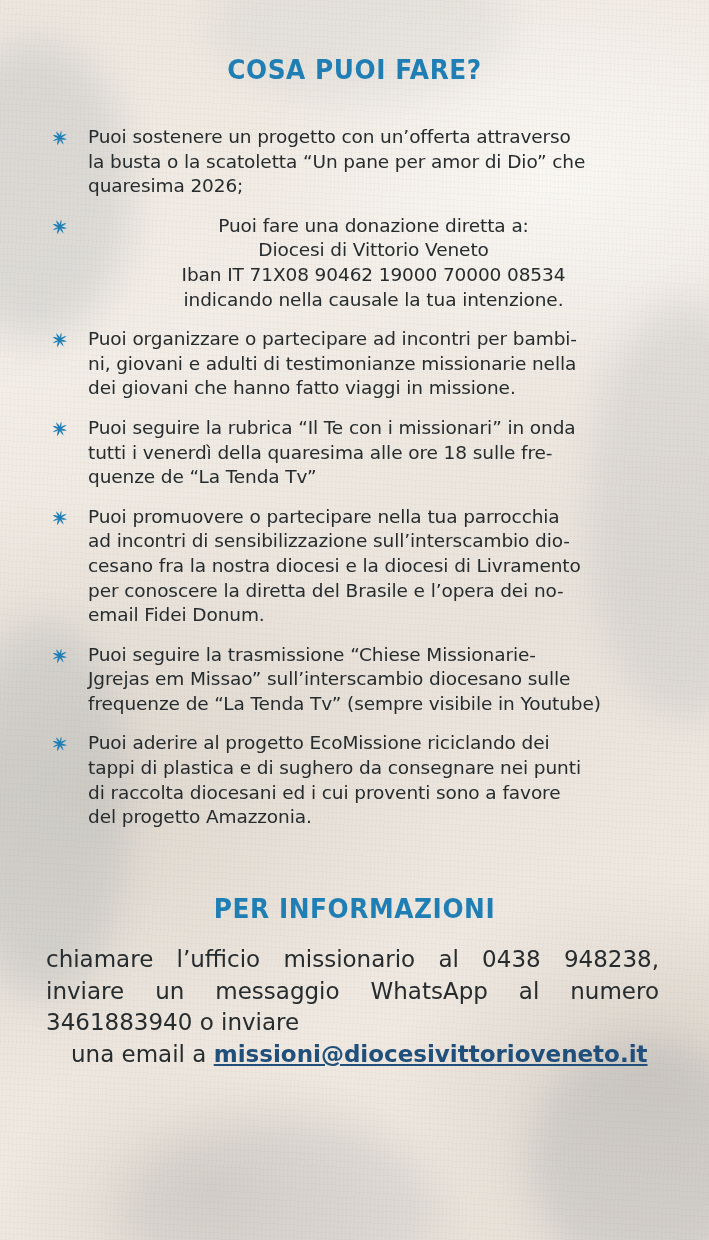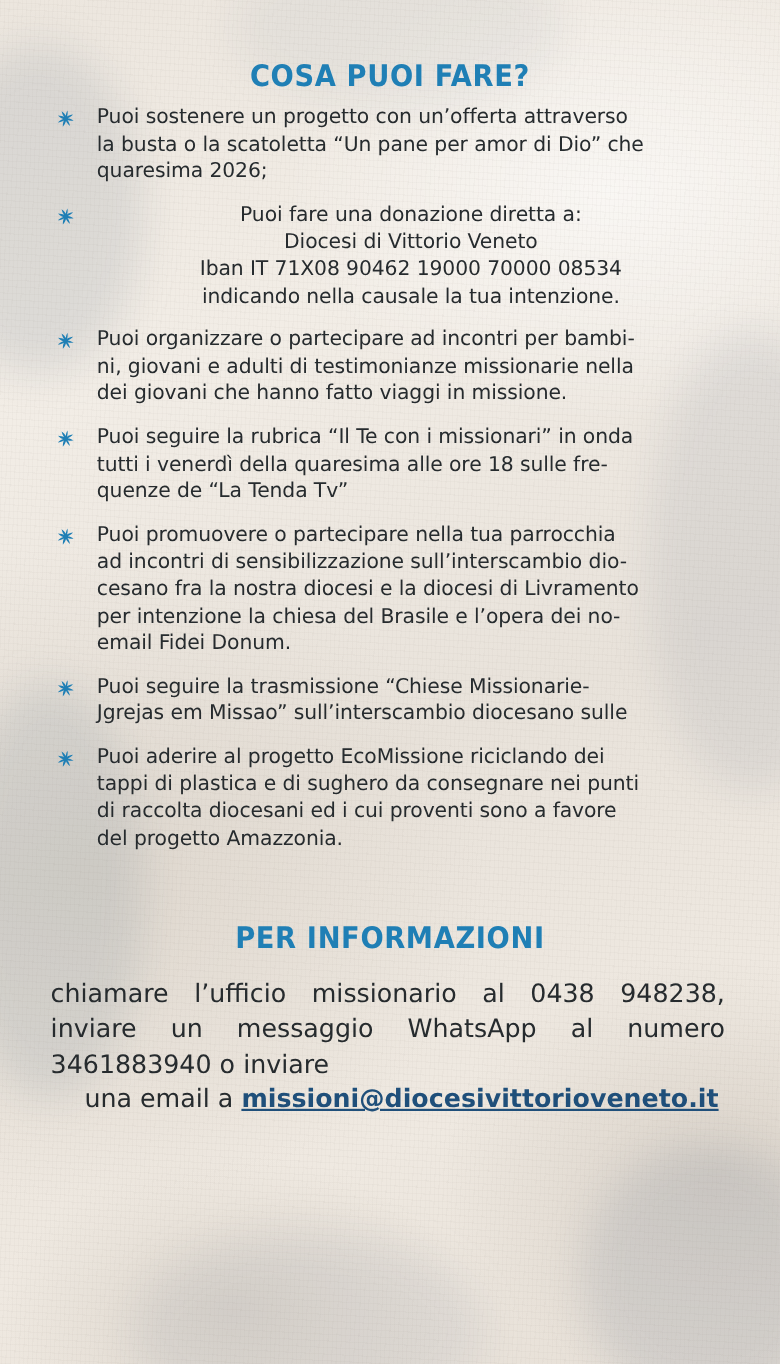--- a/index.html
+++ b/index.html
@@ -65,21 +65,21 @@
     margin: 0;
     transform: scaleX(0.92);
     text-transform: uppercase;
   }
 
   #cosa-title-wrap { padding-top: 54px; }
   #info-title-wrap { padding-top: 48px; }
 
   ul.fare-list {
     list-style: none;
-    margin: 10px 0 0 0;
+    margin: 40px 0 0 0;
     padding: 0 6px 0 2px;
   }
   ul.fare-list > li {
     position: relative;
     padding-left: 42px;
     margin-bottom: 15px;
   }
   .star-icon {
     position: absolute;
     left: 4px;
@@ -111,21 +111,21 @@
     text-align: justify;
     font-family: "DejaVu Sans", sans-serif;
     margin: 20px 6px 0 2px;
   }
   .info-body .email {
     color: #1f4f7a;
     font-weight: bold;
     text-decoration: underline;
     white-space: nowrap;
   }
-  .info-body .last-line { text-align: center; display: block; margin-left: 25px; }
+  .info-body .last-line { text-align: left; display: block; margin-left: 25px; }
 </style>
 </head>
 <body>
 
 <div class="page">
   <div class="smudge s1"></div>
   <div class="smudge s2"></div>
   <div class="smudge s3"></div>
   <div class="smudge s4"></div>
   <div class="smudge s5"></div>
@@ -196,34 +196,35 @@
     <li>
       <span class="star-icon">
         <svg viewBox="0 0 24 24" aria-hidden="true">
             <path fill="currentColor" d="M12.4 1.6c.3 2.4.2 4.3-.5 6 1.7-1.1 3.6-1.8 6-2.1-1.7 1.8-3.4 3-5.2 3.7 2 .3 3.9 1 5.8 2.3-2.4.3-4.4.2-6.1-.4 1.2 1.6 2 3.5 2.5 5.8-1.9-1.5-3.2-3.1-4-4.9-.6 2-1.6 3.8-3.1 5.6-.1-2.4.2-4.4 1-6.1-1.8 1-3.7 1.6-6 1.9C4.6 11.6 6.4 10.5 8.3 10 6.4 9.4 4.7 8.3 3 6.6c2.4.1 4.3.5 5.9 1.4C7.8 6.4 7 4.6 6.5 2.4c1.9 1.3 3.3 2.8 4.2 4.5.2-1.9.7-3.7 1.7-5.3z"></path>
           </svg>
       </span>
       <span class="item-text">
         <span class="line">Puoi promuovere o partecipare nella tua parrocchia</span>
         <span class="line">ad incontri di sensibilizzazione sull’interscambio dio-</span>
         <span class="line">cesano fra la nostra diocesi e la diocesi di Livramento</span>
-        <span class="line">per intenzione la chiesa del Brasile e l’opera dei no-</span>
+        <span class="line">per conoscere la diretta del Brasile e l’opera dei no-</span>
         <span class="line nojust">email Fidei Donum.</span>
       </span>
     </li>
 
     <li>
       <span class="star-icon">
         <svg viewBox="0 0 24 24" aria-hidden="true">
             <path fill="currentColor" d="M12.4 1.6c.3 2.4.2 4.3-.5 6 1.7-1.1 3.6-1.8 6-2.1-1.7 1.8-3.4 3-5.2 3.7 2 .3 3.9 1 5.8 2.3-2.4.3-4.4.2-6.1-.4 1.2 1.6 2 3.5 2.5 5.8-1.9-1.5-3.2-3.1-4-4.9-.6 2-1.6 3.8-3.1 5.6-.1-2.4.2-4.4 1-6.1-1.8 1-3.7 1.6-6 1.9C4.6 11.6 6.4 10.5 8.3 10 6.4 9.4 4.7 8.3 3 6.6c2.4.1 4.3.5 5.9 1.4C7.8 6.4 7 4.6 6.5 2.4c1.9 1.3 3.3 2.8 4.2 4.5.2-1.9.7-3.7 1.7-5.3z"></path>
           </svg>
       </span>
       <span class="item-text">
         <span class="line">Puoi seguire la trasmissione “Chiese Missionarie-</span>
         <span class="line">Jgrejas em Missao” sull’interscambio diocesano sulle</span>
+        <span class="line nojust">frequenze de “La Tenda Tv” (sempre visibile in Youtube)</span>
       </span>
     </li>
 
     <li>
       <span class="star-icon">
         <svg viewBox="0 0 24 24" aria-hidden="true">
             <path fill="currentColor" d="M12.4 1.6c.3 2.4.2 4.3-.5 6 1.7-1.1 3.6-1.8 6-2.1-1.7 1.8-3.4 3-5.2 3.7 2 .3 3.9 1 5.8 2.3-2.4.3-4.4.2-6.1-.4 1.2 1.6 2 3.5 2.5 5.8-1.9-1.5-3.2-3.1-4-4.9-.6 2-1.6 3.8-3.1 5.6-.1-2.4.2-4.4 1-6.1-1.8 1-3.7 1.6-6 1.9C4.6 11.6 6.4 10.5 8.3 10 6.4 9.4 4.7 8.3 3 6.6c2.4.1 4.3.5 5.9 1.4C7.8 6.4 7 4.6 6.5 2.4c1.9 1.3 3.3 2.8 4.2 4.5.2-1.9.7-3.7 1.7-5.3z"></path>
           </svg>
       </span>
       <span class="item-text">

